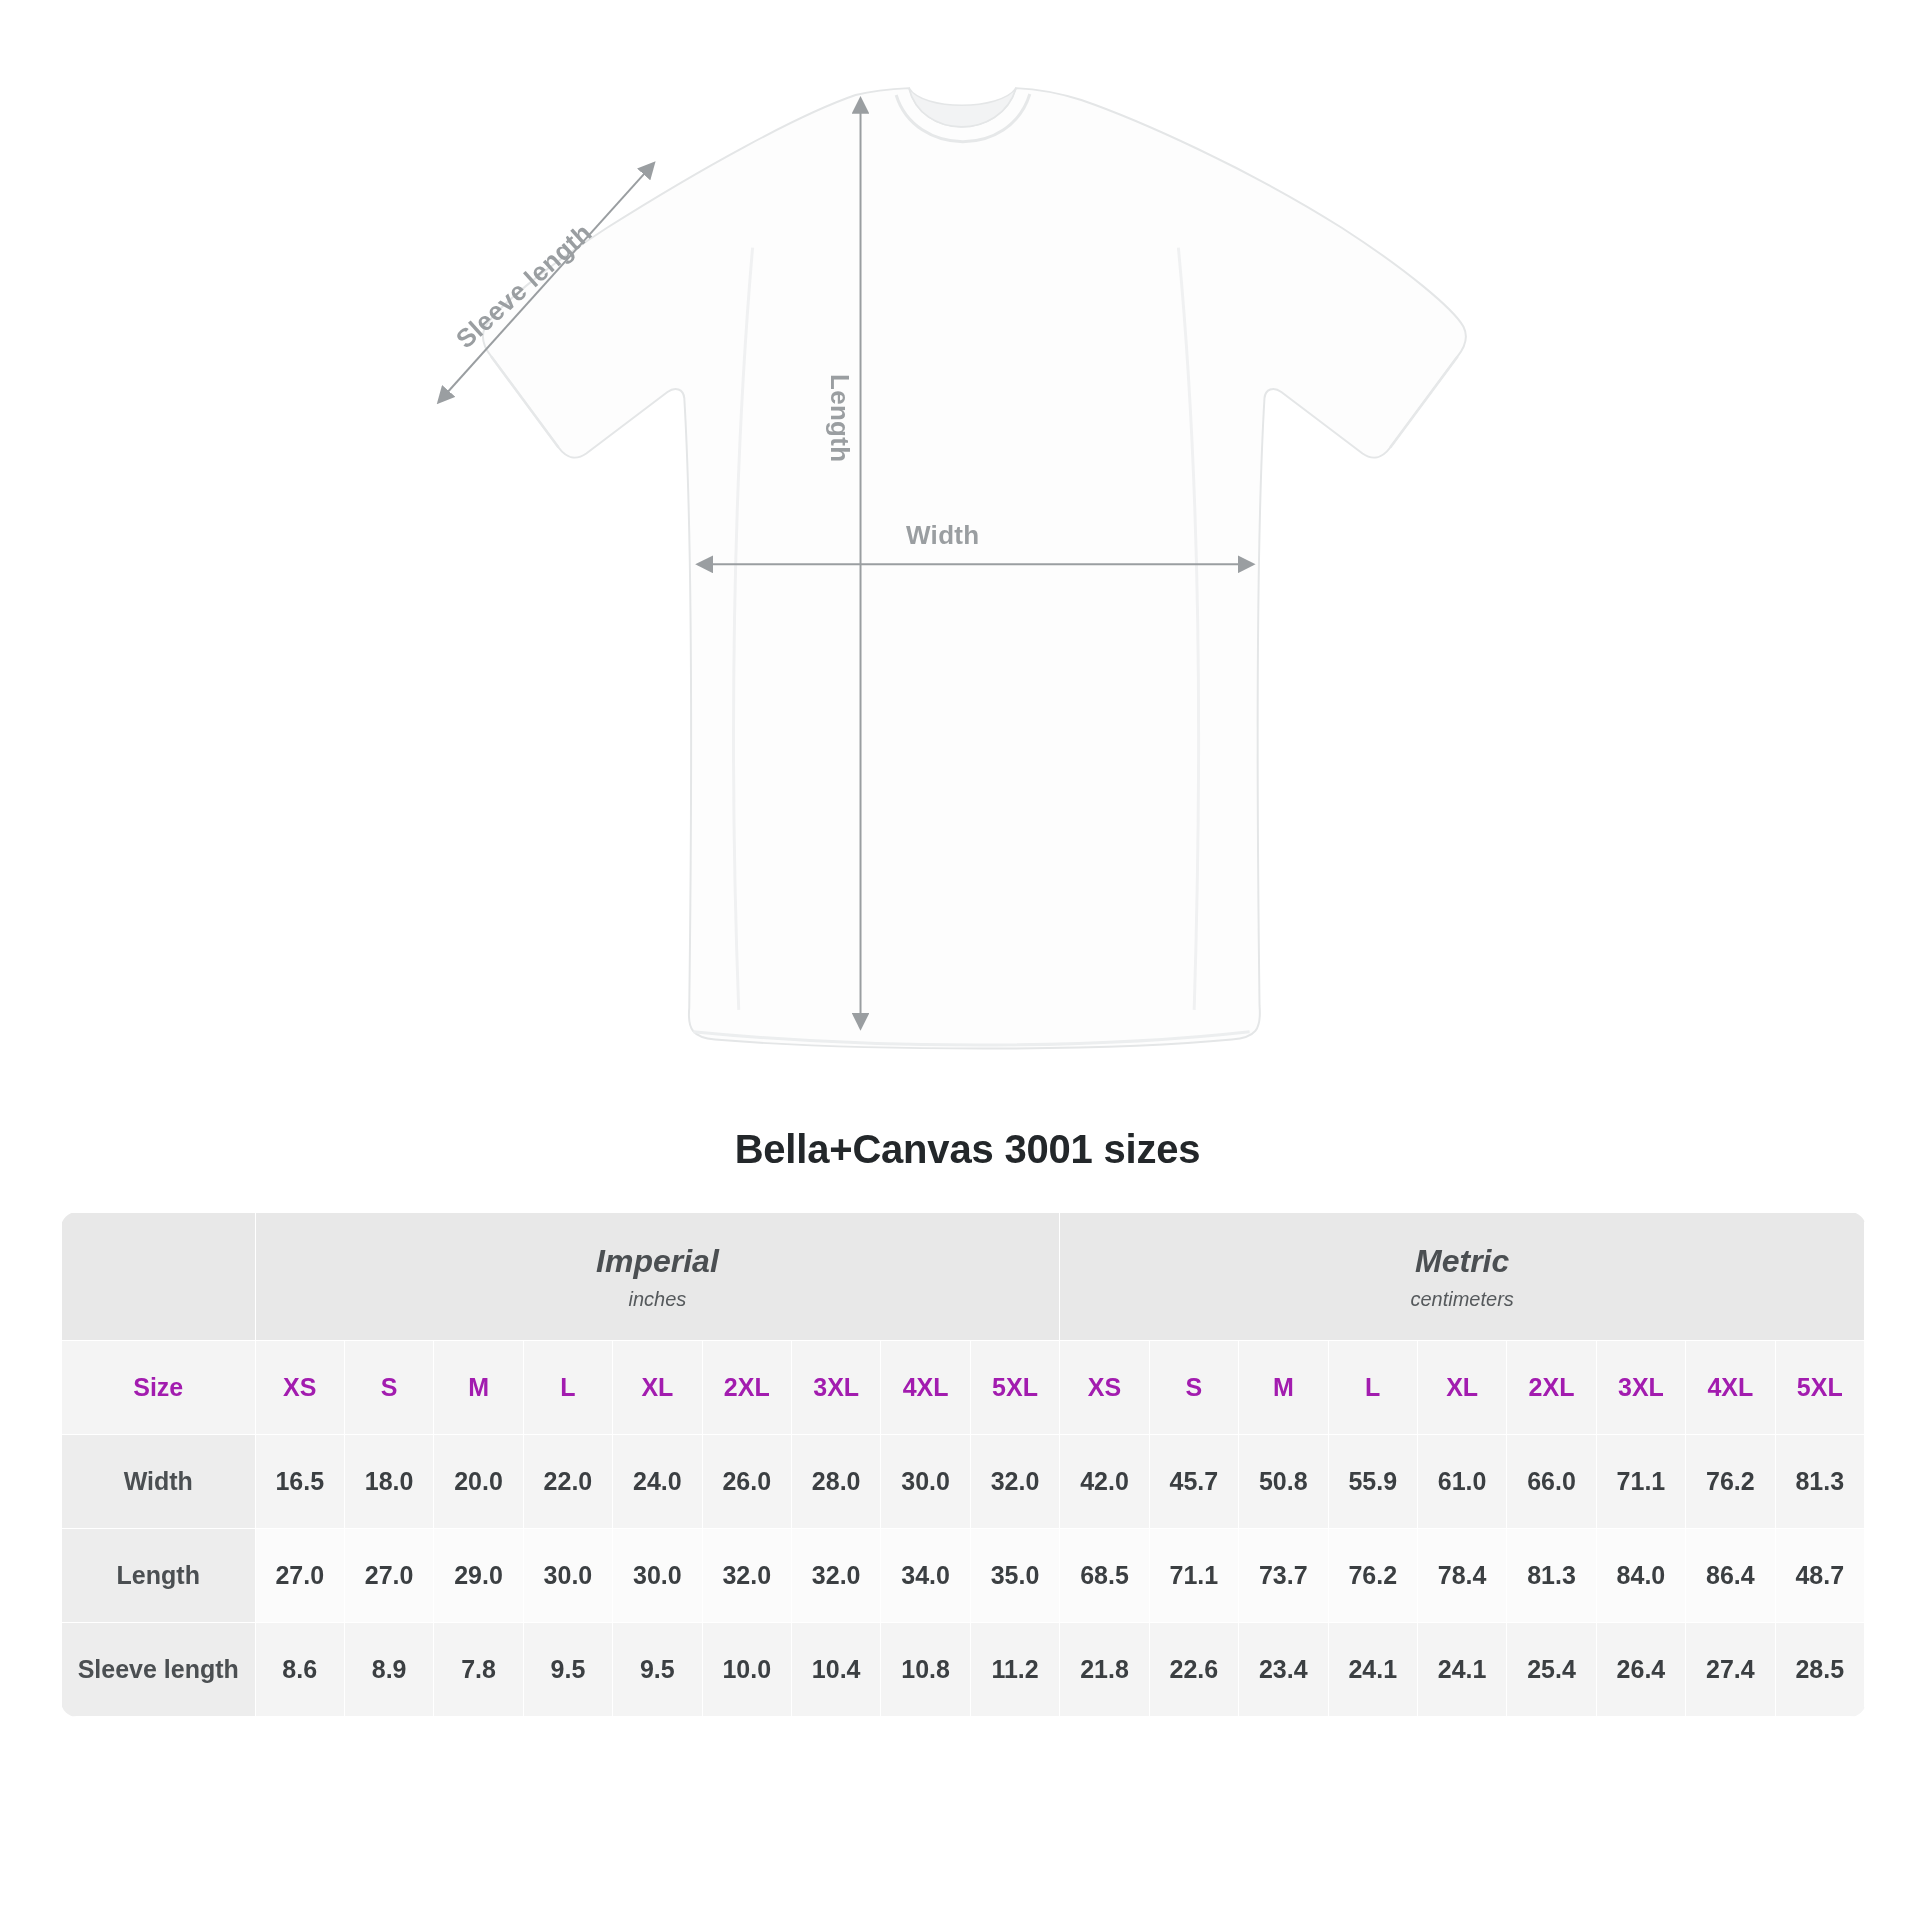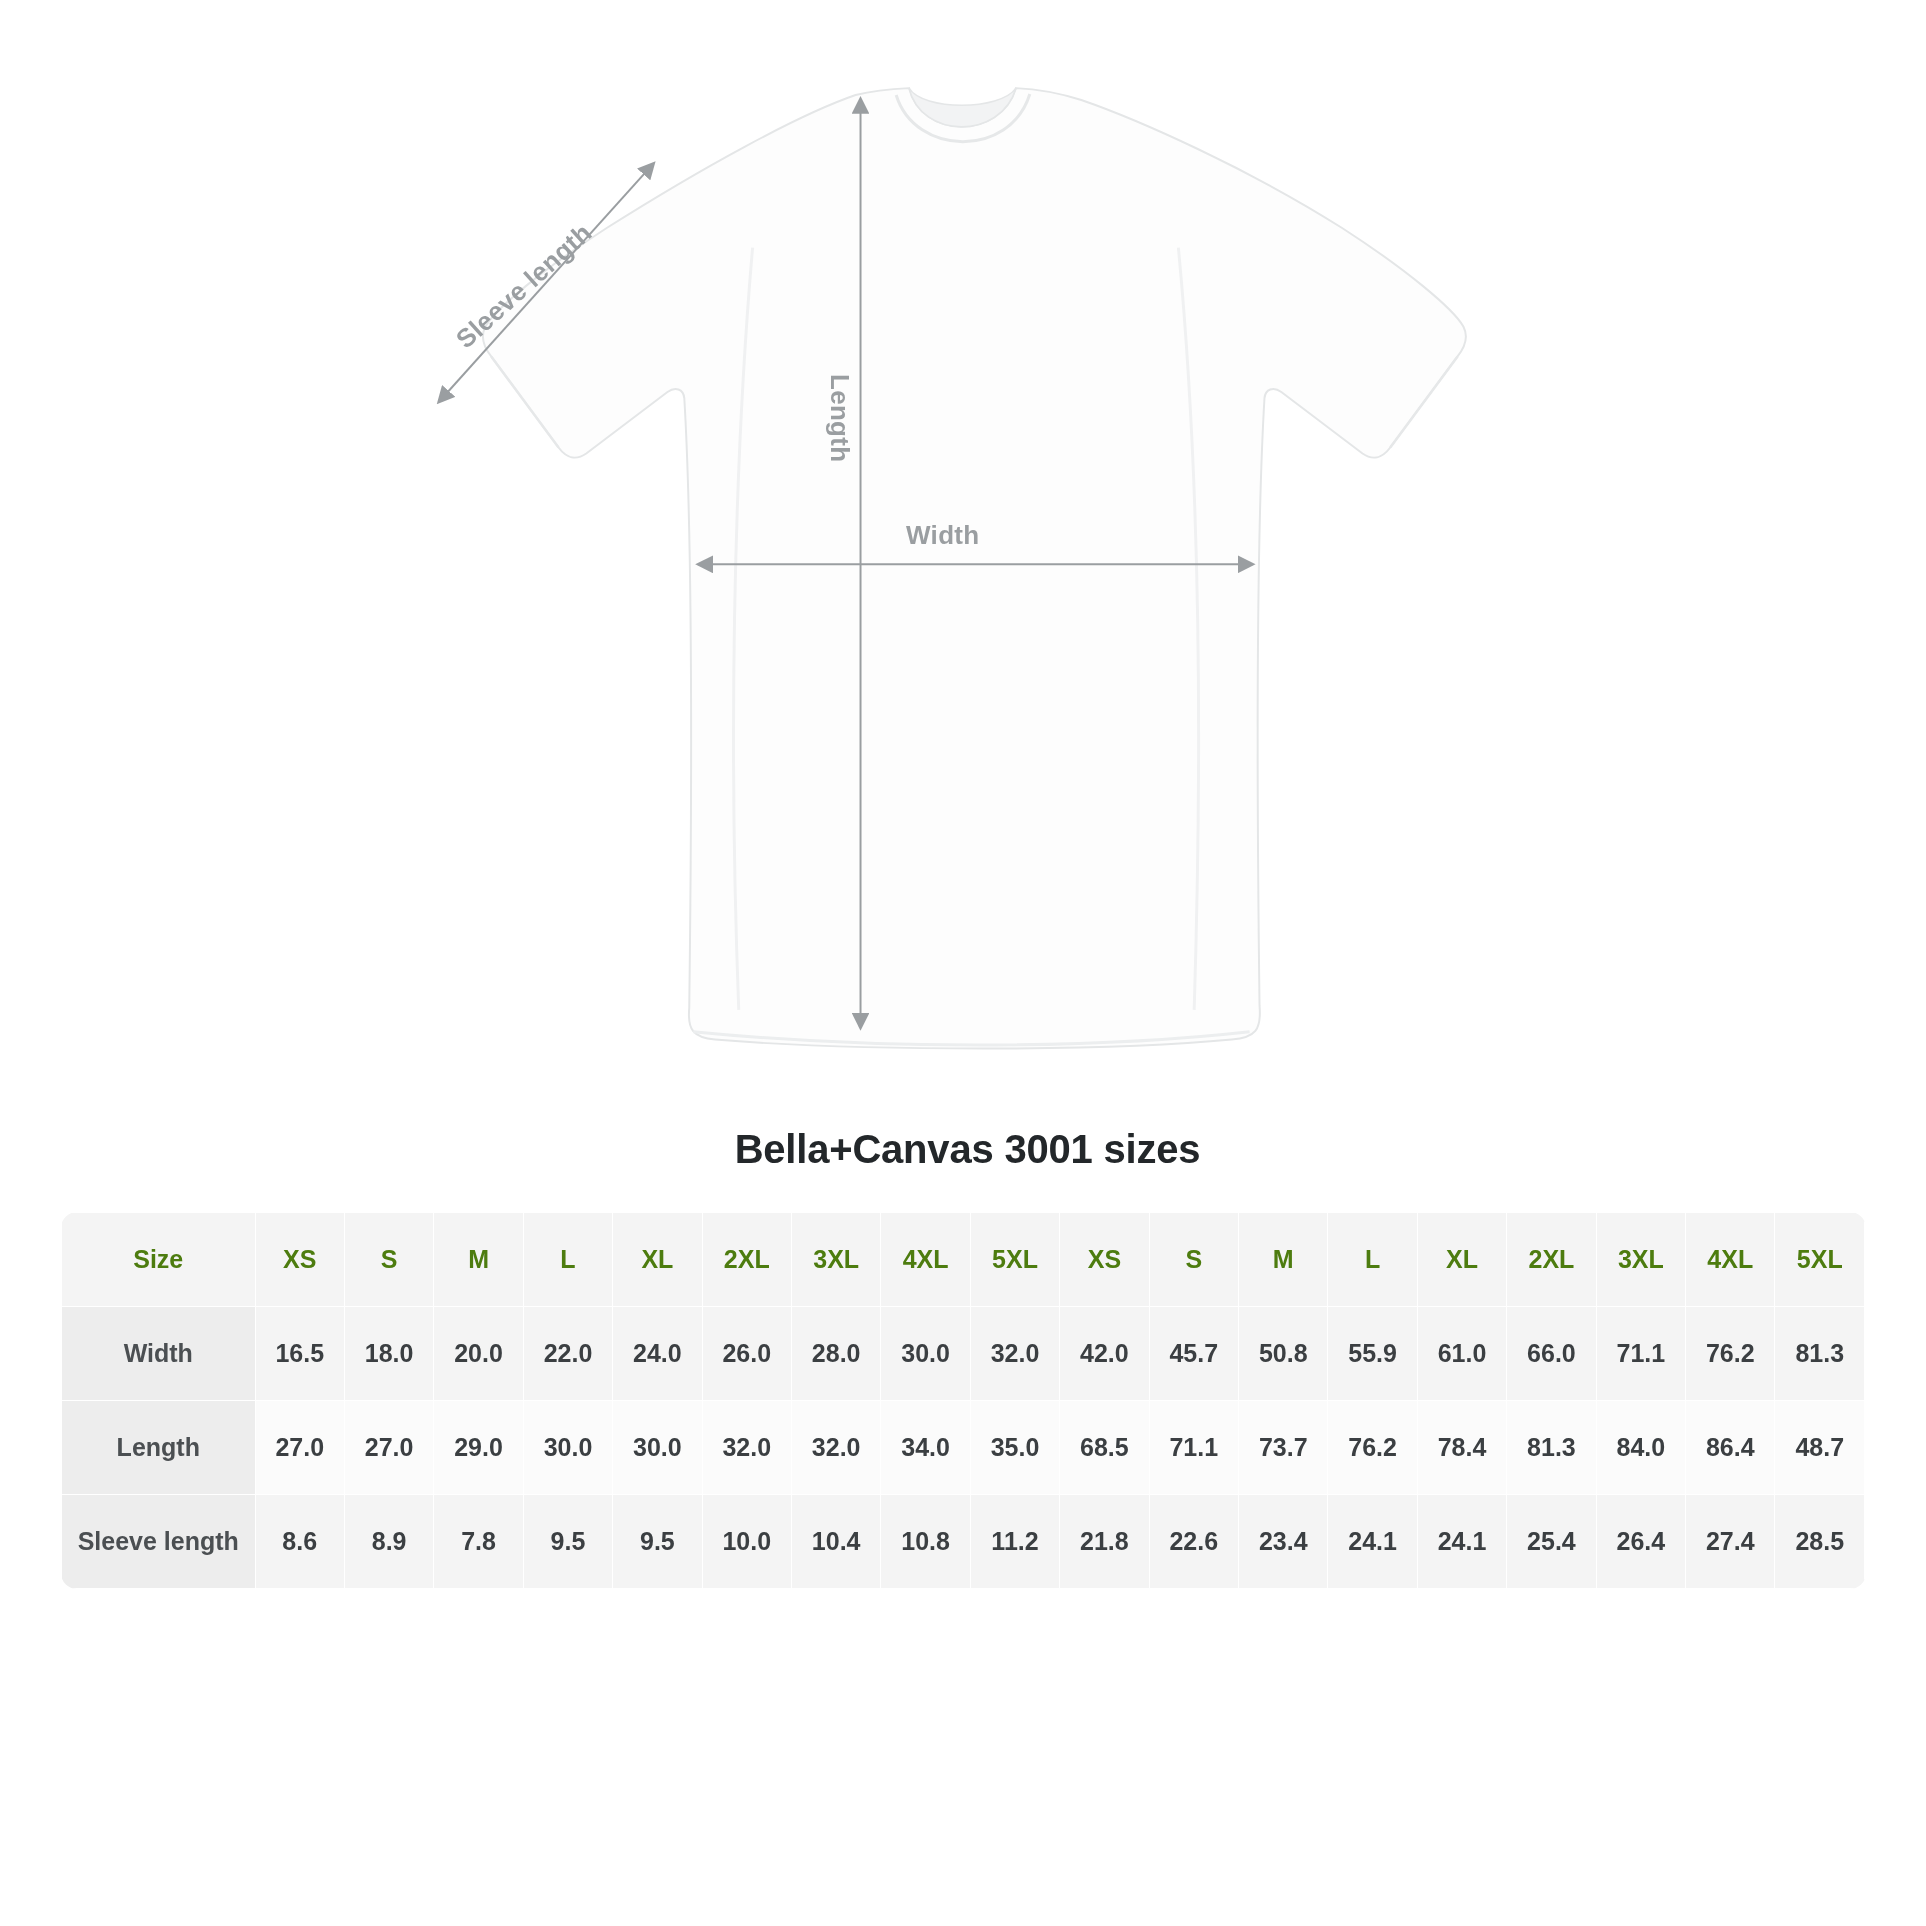--- a/index.html
+++ b/index.html
@@ -106,21 +106,21 @@
     margin-top: 8px;
   }
   .corner-cell {
     background: #e8e8e8;
   }
   tr.size-row th, tr.size-row td {
     background: #f4f4f4;
     height: 91px;
     font-size: 25px;
     font-weight: bold;
-    color: #4d7c0f;
+    color: #a21caf;
   }
   tr.data-row .rowhead {
     background: #ededed;
     font-size: 25px;
     font-weight: bold;
     color: #4b4f52;
     height: 91px;
   }
   tr.data-row td.val {
     background: #f4f4f4;
@@ -229,20 +229,31 @@
         <col class="col-val">
         <col class="col-val">
         <col class="col-val">
         <col class="col-val">
       <col class="col-val">
         <col class="col-val">
         <col class="col-val">
         <col class="col-val">
     </colgroup>
     <thead>
+      <tr>
+        <td class="corner-cell"></td>
+        <td class="unit-head" colspan="9">
+          <div class="unit-name">Imperial</div>
+          <div class="unit-sub">inches</div>
+        </td>
+        <td class="unit-head" colspan="9">
+          <div class="unit-name">Metric</div>
+          <div class="unit-sub">centimeters</div>
+        </td>
+      </tr>
       <tr class="size-row">
         <th>Size</th>
         <td>XS</td>
         <td>S</td>
         <td>M</td>
         <td>L</td>
         <td>XL</td>
         <td>2XL</td>
         <td>3XL</td>
         <td>4XL</td>

